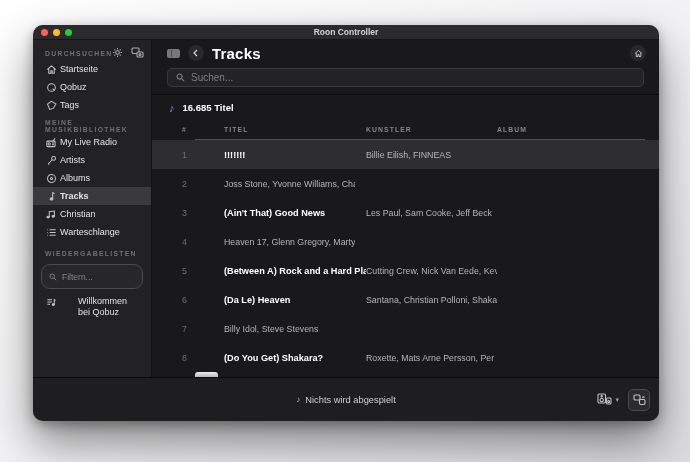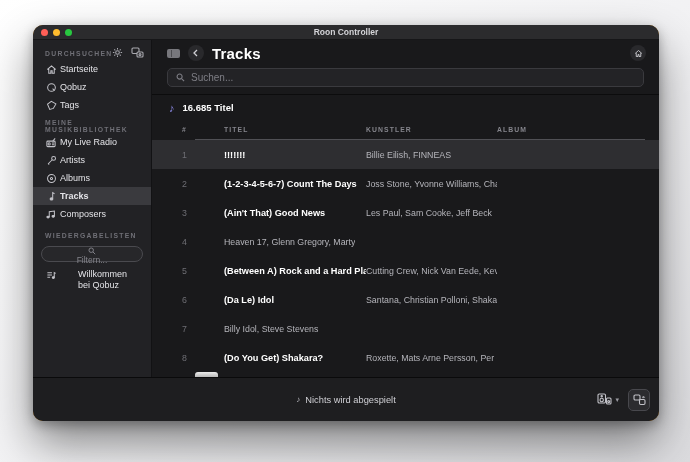--- a/index.html
+++ b/index.html
@@ -29,23 +29,23 @@
     padding-top:6px; position:relative; overflow:hidden; }
   .section-label{ height:14px; display:flex; align-items:center; padding-left:12px;
     color:#6f6f76; font-size:6.8px; font-weight:bold; letter-spacing:1.3px; }
   .side-top-icons{ position:absolute; top:6px; right:6px; display:flex; gap:5px; }
   .tool-btn{ width:15px; height:13px; display:flex; align-items:center; justify-content:center; color:#a9a9b0; }
   .sitem{ height:18px; display:flex; align-items:center; padding-left:12px; gap:3px;
     color:#e3e3e7; font-size:9px; white-space:nowrap; cursor:default; }
   .sitem .icn{ width:12px; flex:0 0 12px; display:flex; justify-content:center; color:#c3c3c9; }
   .sitem.selected{ background:#3a3a3e; font-weight:bold; }
   .mt5{ margin-top:5px; }
-  .filter-box{ margin:4px 8px 0 8px; height:16px; border:1px solid #4a4a4f; background:#27272a;
-    border-radius:9px; display:flex; align-items:center; padding:0 7px; 
-    color:#85858c; font-size:8.5px;flex-direction:column; }
+  .filter-box{ margin:4px 8px 0 8px; height:25px; border:1px solid #4a4a4f; background:#27272a;
+    border-radius:9px; display:flex; align-items:center; padding:0 7px; gap:5px;
+    color:#85858c; font-size:8.5px; }
   .playlist-item{ margin-top:7px; display:flex; align-items:flex-start; padding-left:12px; gap:21px;
     color:#e3e3e7; font-size:9px; line-height:11px; }
   .playlist-item .icn{ width:12px; flex:0 0 12px; display:flex; justify-content:center; color:#c3c3c9; margin-top:1px; }
   
   .main{ flex:1; display:flex; flex-direction:column; min-width:0; background:#19191b; }
   .main-header{ flex:0 0 26px; display:flex; align-items:center; padding:0 13px 0 15px; gap:8px; }
   .burger{ width:13px; height:9px; background:#77777c; border-radius:2px; position:relative; }
   .burger:after{ content:""; position:absolute; left:4px; top:1px; bottom:1px; width:1px; background:#4c4c50; }
   .circle-btn{ width:16px; height:16px; border-radius:50%; background:#29292c;
     display:flex; align-items:center; justify-content:center; color:#cfcfd4; }
@@ -191,21 +191,30 @@
         <span>Tracks</span>
       </div>
       <div class="sitem">
         <span class="icn">
           <svg width="12" height="11" viewBox="0 0 13 12" fill="none" stroke="currentColor" stroke-width="1.1">
             <path d="M4.6 8.6V3l5.6-.8v5.6"></path>
             <ellipse cx="3.3" cy="8.8" rx="1.3" ry="1" fill="currentColor"></ellipse>
             <ellipse cx="8.9" cy="8" rx="1.3" ry="1" fill="currentColor"></ellipse>
           </svg>
         </span>
-        <span>Composers</span>
+        <span>Christian</span>
+      </div>
+      <div class="sitem">
+        <span class="icn">
+          <svg width="11" height="11" viewBox="0 0 12 12" fill="none" stroke="currentColor" stroke-width="1.1">
+            <path d="M4 3h6.5M4 6h6.5M4 9h6.5"></path>
+            <path d="M1.5 3h.8M1.5 6h.8M1.5 9h.8"></path>
+          </svg>
+        </span>
+        <span>Warteschlange</span>
       </div>
 
       <div class="section-label mt5">WIEDERGABELISTEN</div>
 
       <div class="filter-box">
         <span>
           <svg width="8" height="8" viewBox="0 0 10 10" fill="none" stroke="currentColor" stroke-width="1.2">
             <circle cx="4" cy="4" r="2.8"></circle>
               <path d="M6.2 6.2 9 9"></path>
           </svg>
@@ -282,21 +291,20 @@
             <span class="col-title t-title">!!!!!!!</span>
             <span class="col-artist t-artist">Billie Eilish, FINNEAS</span>
             <span class="col-album t-album"></span>
           </div>
         </div>
 
         <div class="trow">
           <div class="cols">
             <span class="col-num t-num">2</span>
             <span class="col-thumb"><span class="thumb" style="background:radial-gradient(circle at 65% 60%, #57122f 0 28%, transparent 30%), linear-gradient(160deg,#d4569a,#a1256b 55%,#6e1747)"></span></span>
-            <span class="col-title t-title">(1-2-3-4-5-6-7) Count The Days</span>
             <span class="col-artist t-artist">Joss Stone, Yvonne Williams, Charlie Foxx,...</span>
             <span class="col-album t-album"></span>
           </div>
         </div>
 
         <div class="trow">
           <div class="cols">
             <span class="col-num t-num">3</span>
             <span class="col-thumb"><span class="thumb" style="background:radial-gradient(ellipse 22% 65% at 38% 55%, #3c3c3e 0 42%, transparent 44%), linear-gradient(105deg,#edebe7,#d9d6d1)"></span></span>
             <span class="col-title t-title">(Ain't That) Good News</span>
@@ -321,21 +329,21 @@
             <span class="col-title t-title">(Between A) Rock and a Hard Place</span>
             <span class="col-artist t-artist">Cutting Crew, Nick Van Eede, Kevin MacM...</span>
             <span class="col-album t-album"></span>
           </div>
         </div>
 
         <div class="trow">
           <div class="cols">
             <span class="col-num t-num">6</span>
             <span class="col-thumb"><span class="thumb" style="background:radial-gradient(circle at 30% 32%, #d94a3a 0 24%, transparent 26%), radial-gradient(circle at 72% 62%, #4a3ad9 0 26%, transparent 28%), linear-gradient(135deg,#8a2f5e,#3a2a7a)"></span></span>
-            <span class="col-title t-title">(Da Le) Idol</span>
+            <span class="col-title t-title">(Da Le) Heaven</span>
             <span class="col-artist t-artist">Santana, Christian Polloni, Shakara Mutela,...</span>
             <span class="col-album t-album"></span>
           </div>
         </div>
 
         <div class="trow">
           <div class="cols">
             <span class="col-num t-num">7</span>
             <span class="col-thumb"><span class="thumb" style="background:radial-gradient(circle at 22% 20%, #d23636 0 16%, transparent 18%), radial-gradient(circle at 60% 55%, #7a4a3a 0 24%, transparent 26%), linear-gradient(135deg,#6e1a1e 0 30%, #2a1517 65%, #170a0b)"></span></span>
             <span class="col-artist t-artist">Billy Idol, Steve Stevens</span>

